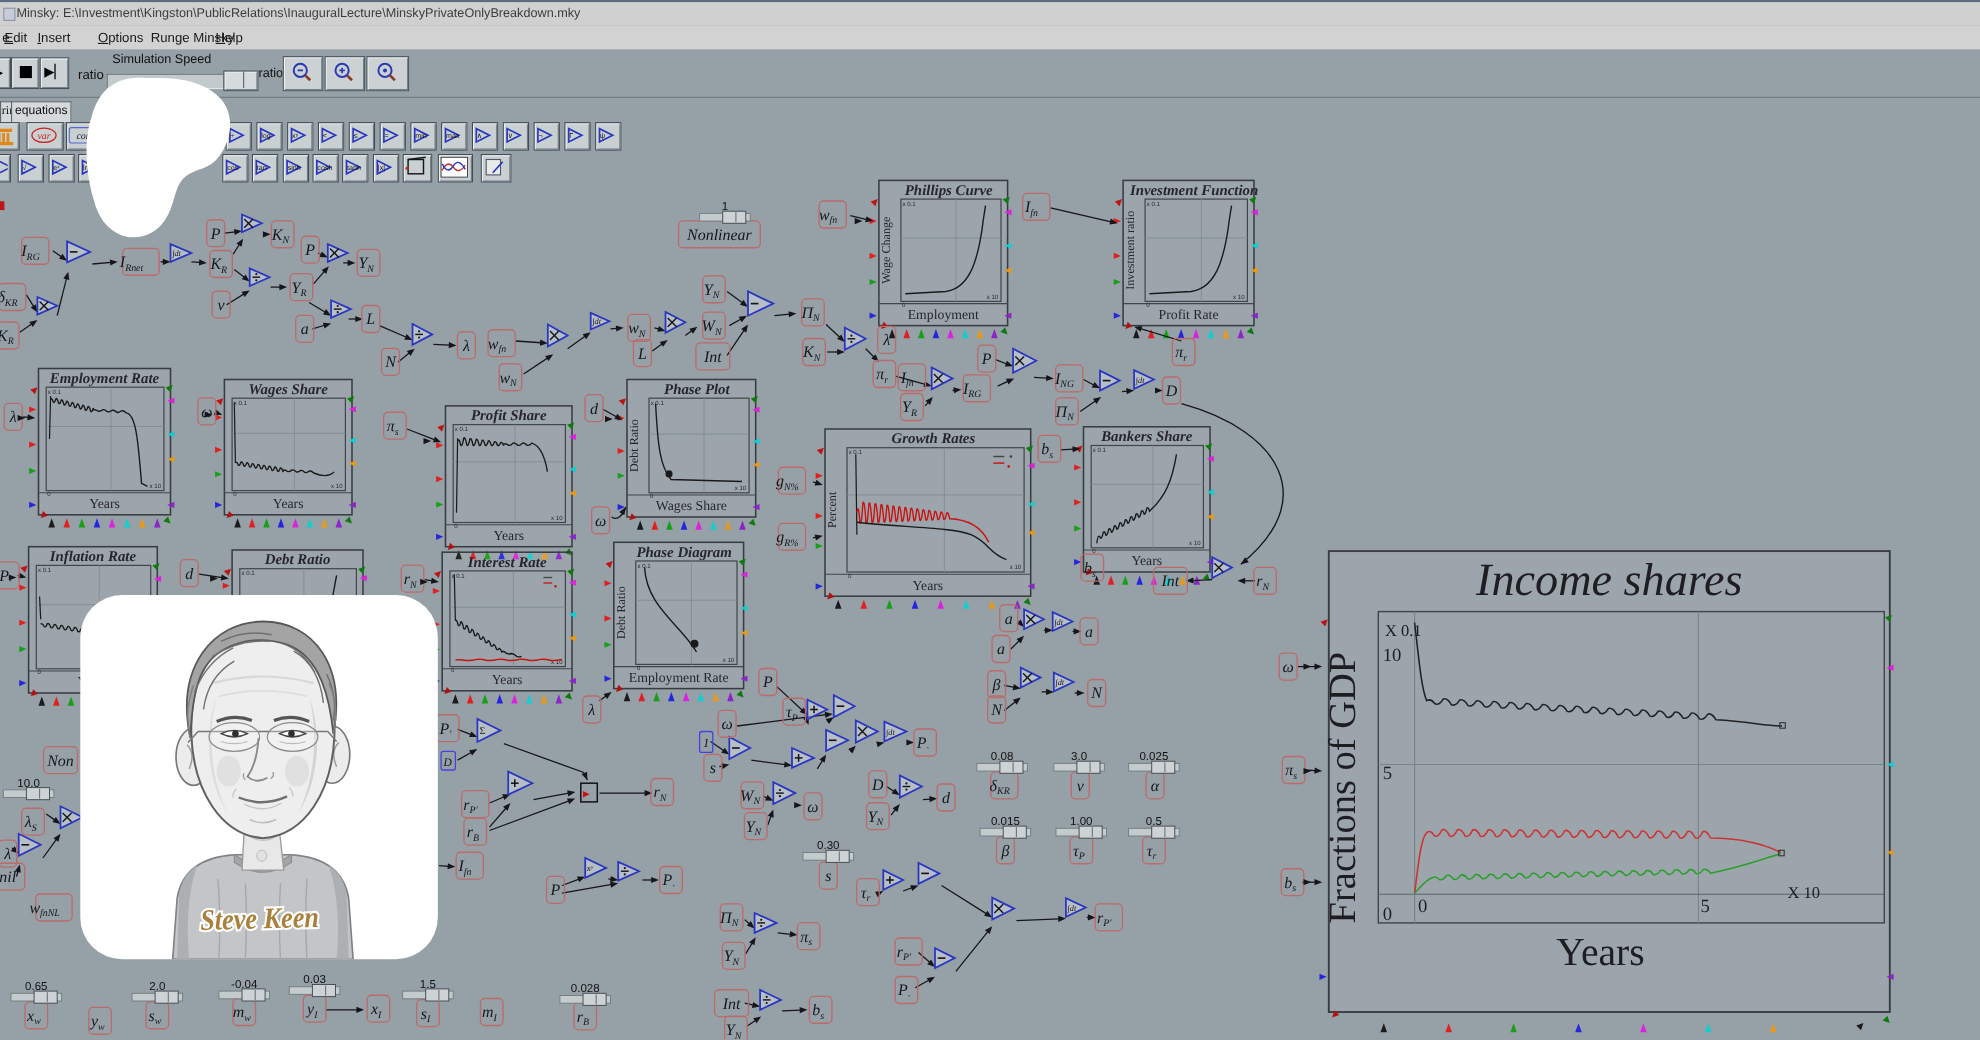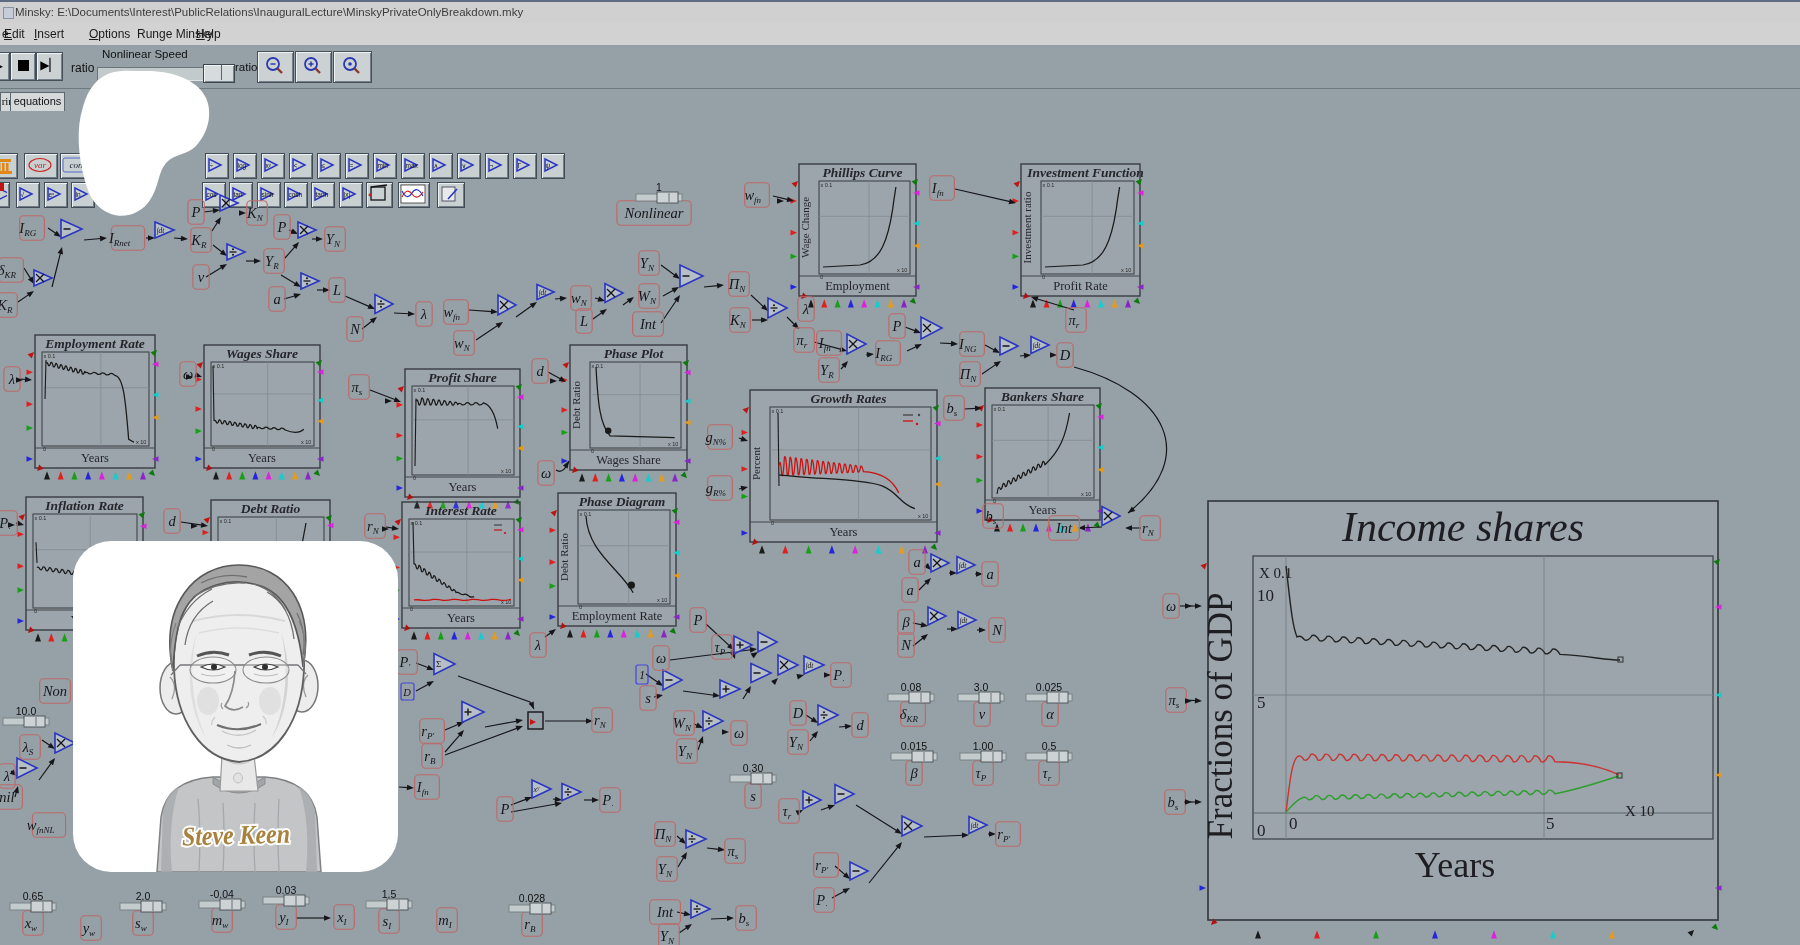--- a/index.html
+++ b/index.html
@@ -14,47 +14,47 @@
 .tbtn{position:absolute;background:#ccd2d3;border:1px solid #45505a;box-shadow:inset 1px 1px 0 #eff3f4, inset -1px -1px 0 #75808a;}
 #lbl-slow{position:absolute;left:71px;top:16px;font-size:12px;color:#111;}
 #lbl-simspeed{position:absolute;left:102px;top:3px;font-size:11.5px;color:#111;}
 #lbl-fast{position:absolute;left:235px;top:16px;font-size:11.5px;color:#111;}
 #groove{position:absolute;left:97px;top:22px;width:134px;height:12px;background:#c2cacb;border-top:1px solid #69757a;border-left:1px solid #69757a;border-bottom:1px solid #dfe5e6;border-right:1px solid #dfe5e6;}
 #shandle{position:absolute;left:203px;top:19px;width:30px;height:17px;background:#d6dcdd;border:1px solid #3c464e;box-shadow:inset 1px 1px 0 #f0f4f5, inset -1px -1px 0 #79848c;}
 #shandle i{position:absolute;left:17px;top:0;width:1px;height:15px;background:#5a646c;display:block;}
 #tabs{position:absolute;left:0;top:92px;z-index:2;height:19px;}
 .tab{position:absolute;top:0;height:18px;background:#d5d9da;border:1px solid #5d686e;border-bottom:none;font-size:11px;color:#111;text-align:center;line-height:17px;}
 #oprows{position:absolute;left:0;top:0px;z-index:2;}
-.opb{position:absolute;background:#c9d0d1;border:1px solid #414c56;box-shadow:inset 1px 1px 0 #edf1f2, inset -1px -1px 0 #707b85;margin-top:42px;}
+.opb{position:absolute;background:#c9d0d1;border:1px solid #414c56;box-shadow:inset 1px 1px 0 #edf1f2, inset -1px -1px 0 #707b85;}
 #cansvg{position:absolute;left:0;top:0;width:1800px;height:945px;z-index:3;}
 #avatar{position:absolute;left:73px;top:541px;width:325px;height:331px;background:#ffffff;border-radius:38px;z-index:4;}
 </style>
 </head>
 <body>
 <div id="topstrip"></div>
 <div id="titlebar">
     <span id="appicon"></span>
-    <span class="txt">Minsky: E:\Documents\Interest\PublicRelations\InauguralLecture\MinskyPrivateOnlyBreakdown.mky</span>
+    <span class="txt">Minsky: E:\Investment\Kingston\PublicRelations\InauguralLecture\MinskyPrivateOnlyBreakdown.mky</span>
   </div>
 <div id="menubar">
 <span style="left:2px">e</span>
 <span style="left:4px"><u>E</u>dit</span>
 <span style="left:34px"><u>I</u>nsert</span>
 <span style="left:89px"><u>O</u>ptions</span>
 <span style="left:137px">Runge Minsky</span>
 <span style="left:196px"><u>H</u>elp</span>
 </div>
 <div id="toolband">
 <div class="tbtn" style="left:-14px;top:7px;width:22px;height:27px;font-size:13px;color:#000;text-align:center;line-height:26px;">▶</div>
 <div class="tbtn" style="left:10px;top:7px;width:24px;height:27px;text-align:center;">
       <div style="width:11px;height:11px;background:#000;margin:7px auto 0;"></div>
     </div>
 <div class="tbtn" style="left:36px;top:7px;width:25px;height:27px;font-size:12px;color:#000;text-align:center;line-height:25px;">▶▏</div>
 <span id="lbl-slow">ratio</span>
-<span id="lbl-simspeed">Nonlinear Speed</span>
+<span id="lbl-simspeed">Simulation Speed</span>
 <div id="groove"></div>
 <div id="shandle">
       <i></i>
     </div>
 <span id="lbl-fast">ratio</span>
 <div class="tbtn" style="left:257px;top:6px;width:35px;height:30px;"><svg width="33" height="28">
         <circle cx="15" cy="12" r="6" fill="none" stroke="#2a3ab0" stroke-width="1.8"></circle>
         <line x1="12.5" y1="12" x2="17.5" y2="12" stroke="#2a3ab0" stroke-width="1.5"></line>
         <line x1="19.5" y1="16.5" x2="24" y2="21" stroke="#8b3a26" stroke-width="2.4"></line>
       </svg></div>

